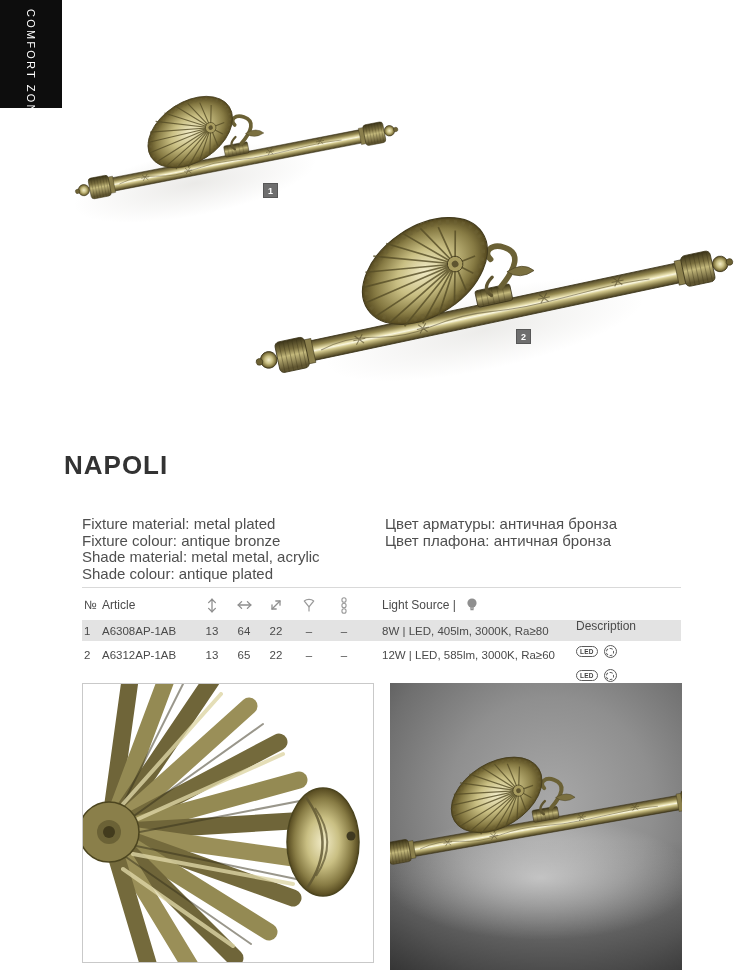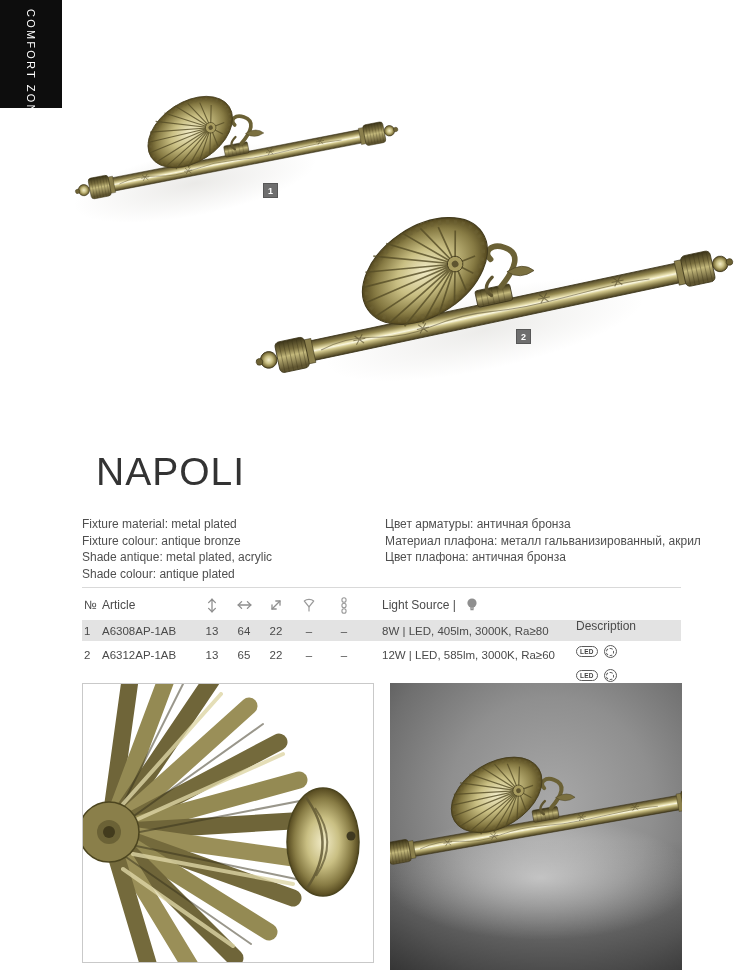--- a/index.html
+++ b/index.html
@@ -22,22 +22,22 @@
     position:absolute;width:15px;height:15px;background:#6e6e6e;border:1px solid #575757;
     box-sizing:border-box;color:#fff;font-size:9px;font-weight:bold;
     display:flex;align-items:center;justify-content:center;
   }
   .shadow-blob{position:absolute;pointer-events:none;}
   .shadow-a{left:70px;top:150px;width:250px;height:66px;transform:rotate(-11deg);
     background:radial-gradient(ellipse,rgba(110,105,90,.14),transparent 70%);}
   .shadow-b{left:320px;top:290px;width:330px;height:80px;transform:rotate(-12deg);
     background:radial-gradient(ellipse,rgba(110,105,90,.13),transparent 70%);}
   
-  .page-title{position:absolute;left:96px;top:450px;font-size:39px;letter-spacing:1px;color:#333;font-weight:400;}
-  .specs{position:absolute;top:516px;font-size:12px;line-height:16.6px;color:#4f4f4f;}
+  .page-title{position:absolute;left:64px;top:450px;font-size:26px;letter-spacing:1px;color:#333;font-weight:700;}
+  .specs{position:absolute;top:516px;font-size:15px;line-height:16.6px;color:#4f4f4f;}
   .specs-en{left:82px;}
   .specs-ru{left:385px;}
   
   .spec-table{position:absolute;left:82px;top:587px;width:599px;}
   .t-rule{height:1px;background:#d9d9d9;margin-bottom:2px;}
   .t-header{display:flex;align-items:center;height:30px;font-size:12px;color:#4a4a4a;}
   .t-row{display:flex;align-items:center;height:21px;font-size:11.5px;color:#4a4a4a;margin-bottom:3px;}
   .row-hl{background:#e3e3e3;}
   .c-num{width:20px;padding-left:2px;box-sizing:border-box;}
   .c-art{width:94px;}
@@ -146,26 +146,25 @@
       <use href="#lampArt"></use>
     </g>
 </svg>
 <div class="img-label" style="left:516px;top:329px">2</div>
 
 <div class="page-title">NAPOLI</div>
 
 <div class="specs specs-en">
   <div>Fixture material: metal plated</div>
   <div>Fixture colour: antique bronze</div>
-  <div>Shade antique: metal plated, acrylic</div>
+  <div>Shade material: metal metal, acrylic</div>
   <div>Shade colour: antique plated</div>
 </div>
 <div class="specs specs-ru">
   <div>Цвет арматуры: античная бронза</div>
-  <div>Материал плафона: металл гальванизированный, акрил</div>
   <div>Цвет плафона: античная бронза</div>
 </div>
 
 <div class="spec-table">
   <div class="t-rule"></div>
 
   <div class="t-header">
     <div class="c-num">№</div>
     <div class="c-art">Article</div>
     <div class="c-h">

